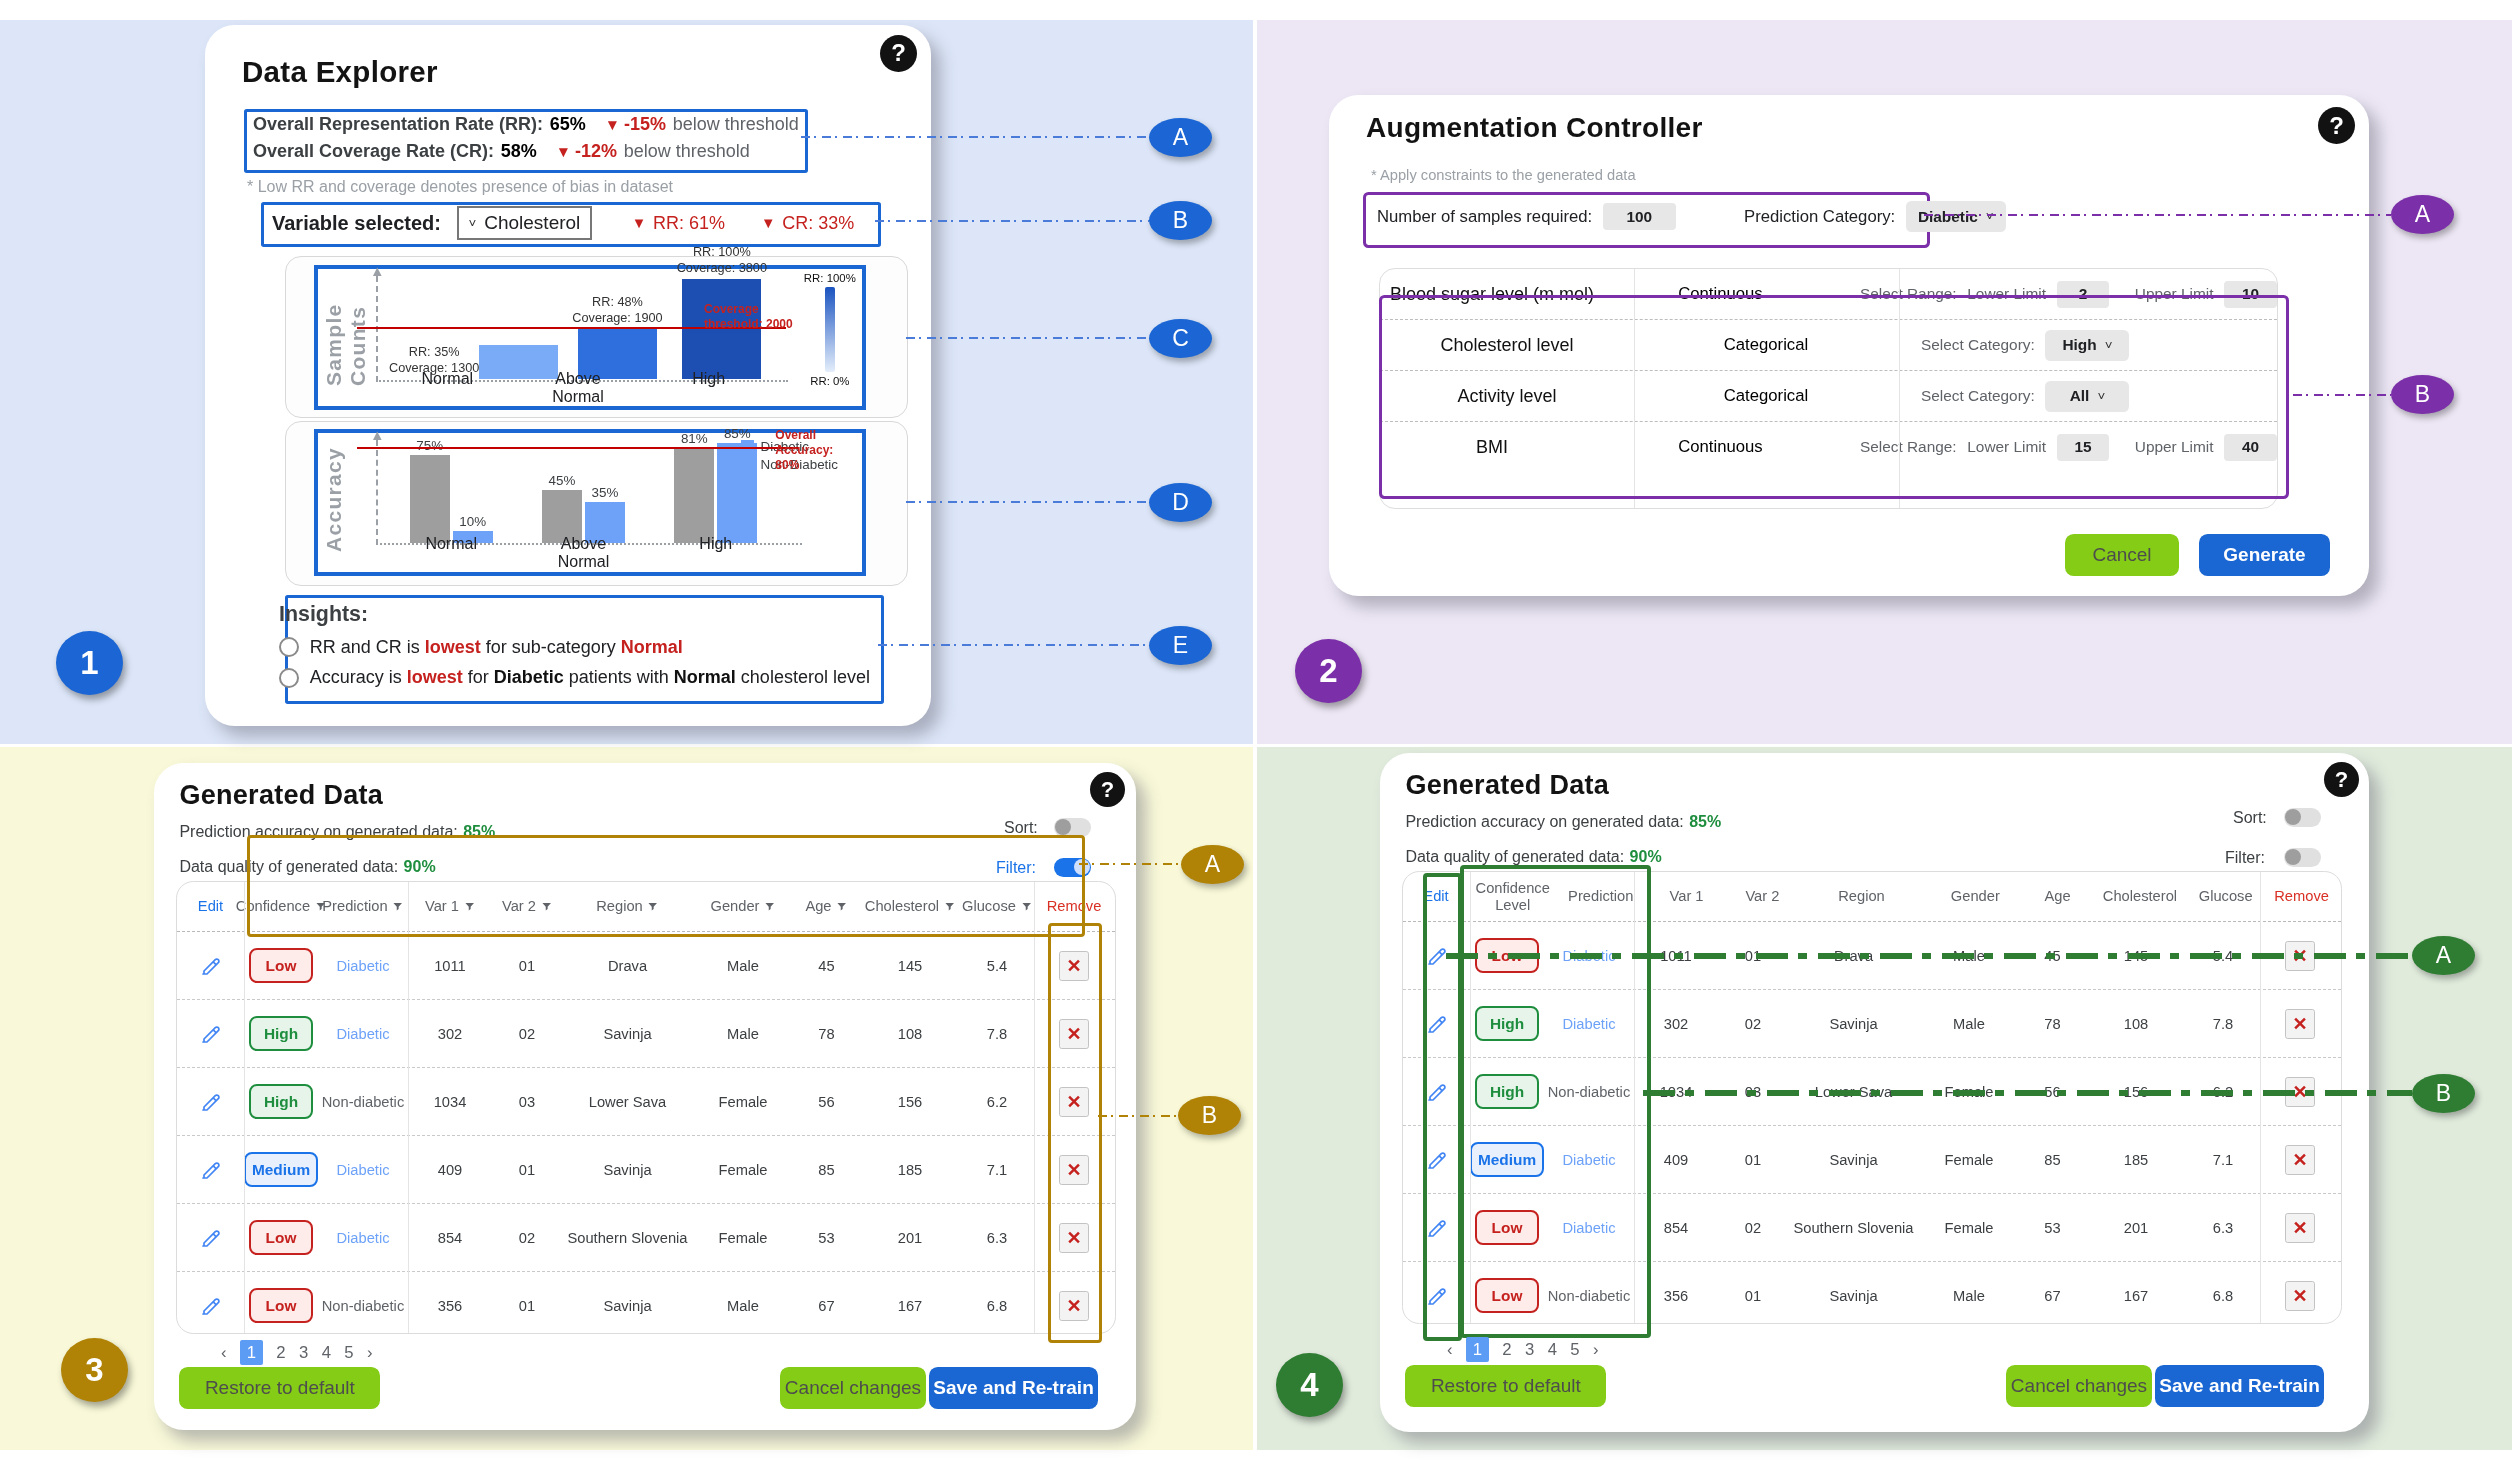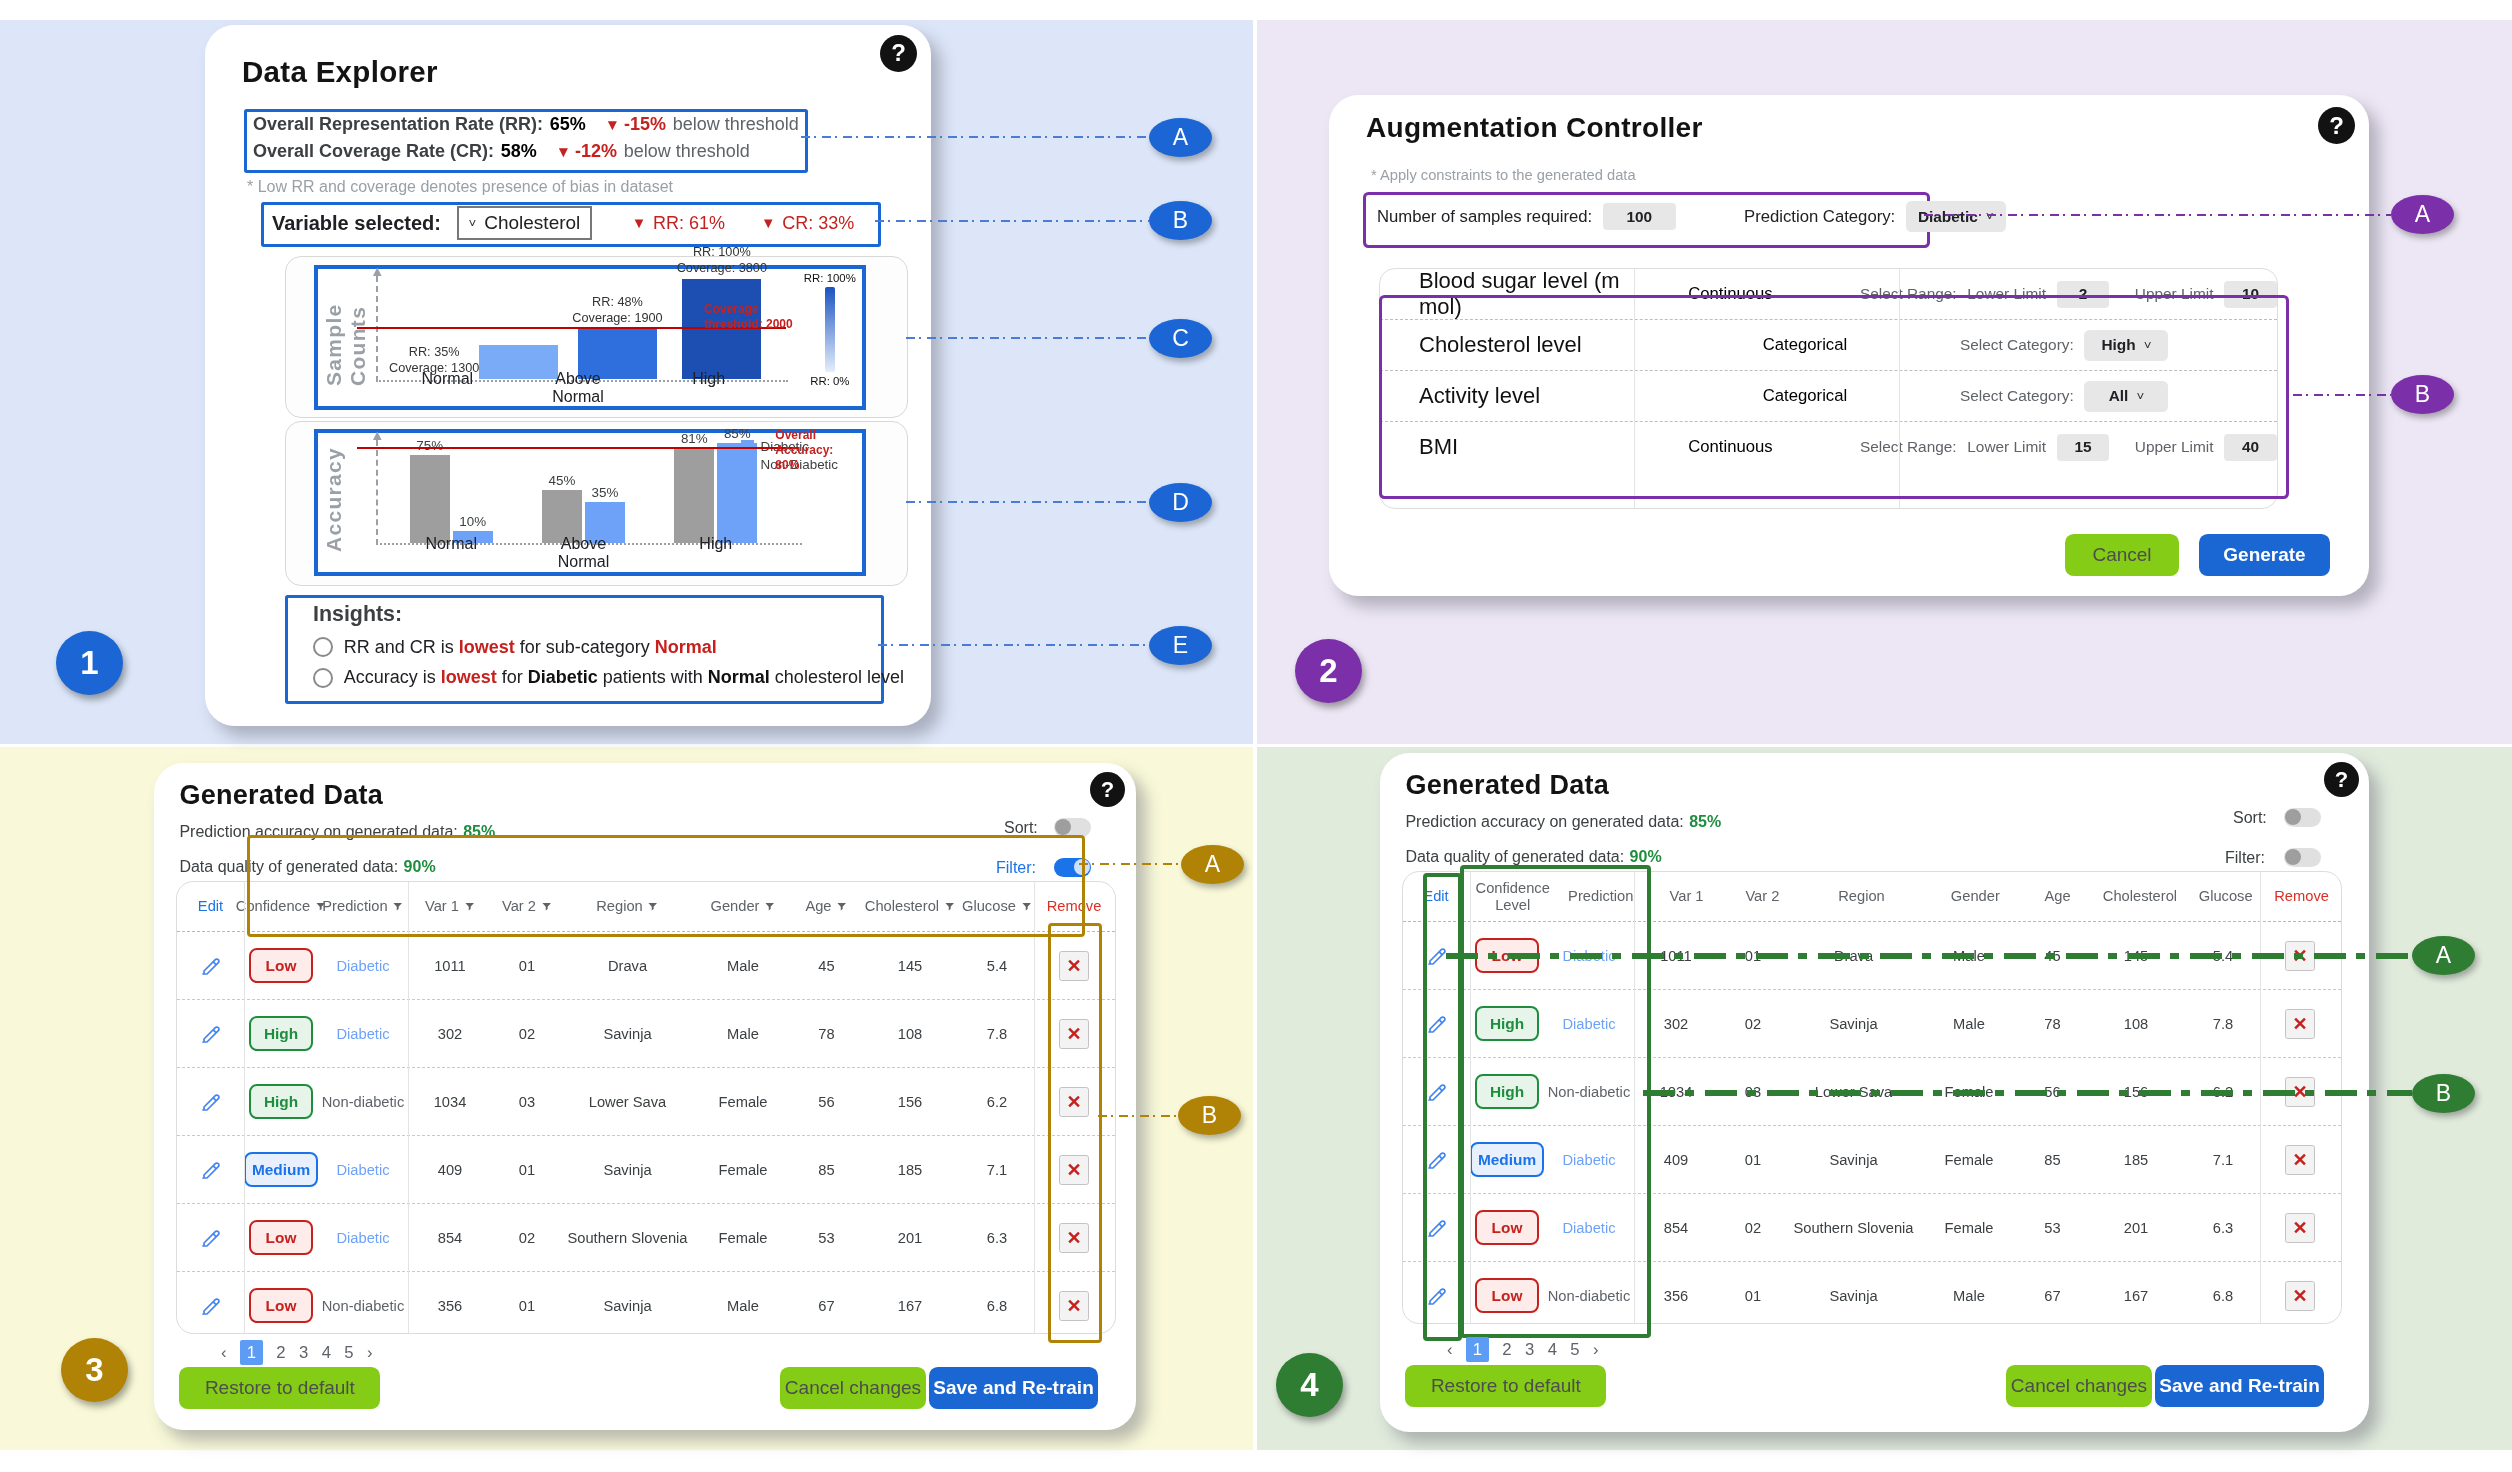--- a/index.html
+++ b/index.html
@@ -79,21 +79,21 @@
     align-items:center;justify-content:center;font-size:15.4px;font-weight:bold;color:#202124;padding:0 5.4px;}
   .p2select{background:#e7e7e7;border-radius:5.4px;height:31px;display:inline-flex;align-items:center;
     justify-content:center;gap:8px;font-size:15.4px;font-weight:bold;color:#202124;padding:0 12px;}
   .chev{font-size:13.4px;color:#333;font-weight:normal;}
   .p2wrap{position:absolute;border:1.3px solid #ddd;border-radius:16px;background:#fff;}
   .p2heads{display:flex;height:39px;align-items:center;}
   .p2h{font-size:17.4px;color:#3c4043;text-align:center;}
   .vsep{position:absolute;top:0;bottom:0;width:1.3px;background:#e4e4e4;}
   .p2row{display:flex;align-items:center;height:50px;}
   .p2row + .p2row{border-top:1.3px dashed #bdbdbd;}
-  .p2c1{width:254px;font-size:22px;font-weight:500;color:#111;margin-left:39px;}
+  .p2c1{width:254px;text-align:center;font-size:18px;font-weight:500;color:#111;}
   .p2c2{width:264px;text-align:center;font-size:16.7px;font-weight:500;color:#000000;}
   .p2c3{flex:1;display:flex;align-items:center;gap:10.7px;padding-left:23px;}
   .btn{position:absolute;display:flex;align-items:center;justify-content:center;border-radius:8.7px;font-size:19px;cursor:pointer;}
   .btn-gray{background:#84cc16;color:#4d4d4d;}
   .btn-blue{background:#1a66d2;color:#fff;font-weight:bold;}
   
   .gd-metric{font-size:16px;color:#3c4043;white-space:nowrap;}
   .gd-green{color:#1e8e3e;font-weight:bold;margin-left:5.4px;}
   .toglab{font-size:16px;color:#3c4043;}
   .toglab-on{color:#1a73e8;}
@@ -266,21 +266,21 @@
           <span>Accuracy: 80%</span>
       </div>
       <div class="xlabs" style="left:67px;right:80px;bottom:1.3px;">
         <div class="xlab">Normal</div>
         <div class="xlab">Above Normal</div>
         <div class="xlab">High</div>
       </div>
     </div>
 
     <div class="abs ann ann-blue" style="left:80px;top:570px;width:593px;height:103px;"></div>
-    <div class="abs" style="left:108px;top:577px;">
+    <div class="abs" style="left:74px;top:577px;">
       <div class="ins-title">Insights:</div>
       <div class="ins-item">
           <span class="radio"></span>
           <span><span>RR and CR is </span><span class="redb">lowest</span><span> for sub-category </span><span class="redb">Normal</span></span>
         </div>
       <div class="ins-item">
           <span class="radio"></span>
           <span><span>Accuracy is </span><span class="redb">lowest</span><span> for </span><span class="blk">Diabetic</span><span> patients with </span><span class="blk">Normal</span><span> cholesterol level</span></span>
         </div>
     </div>

